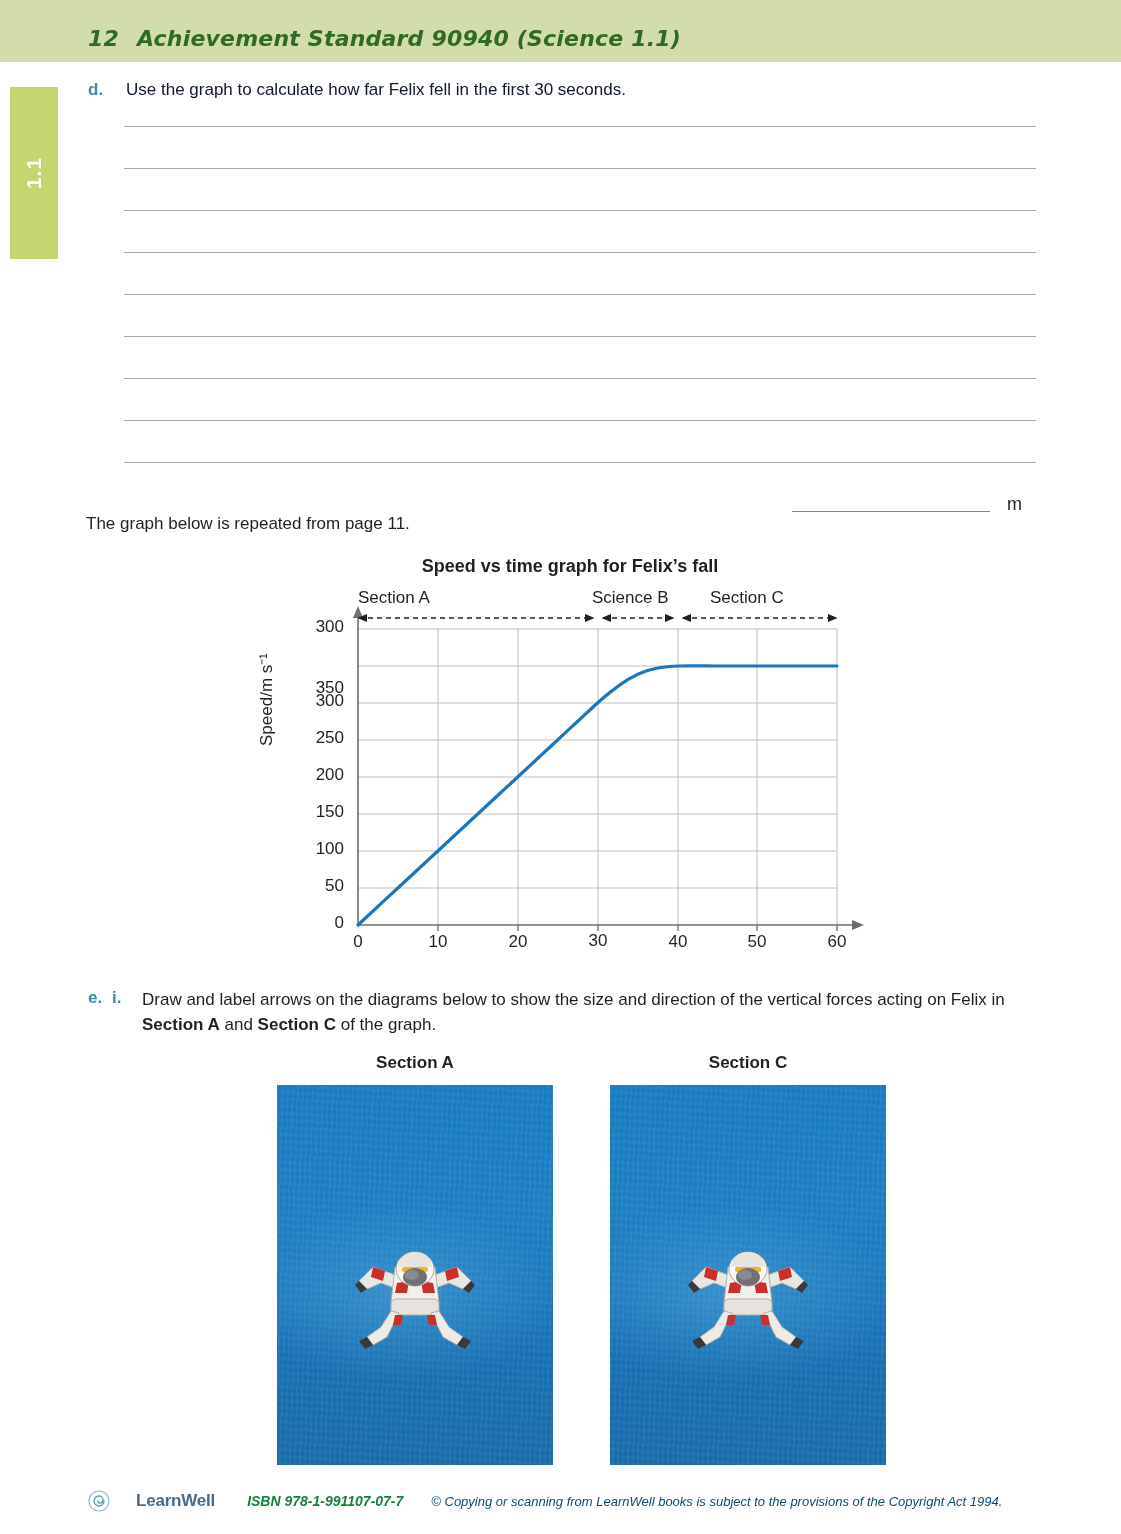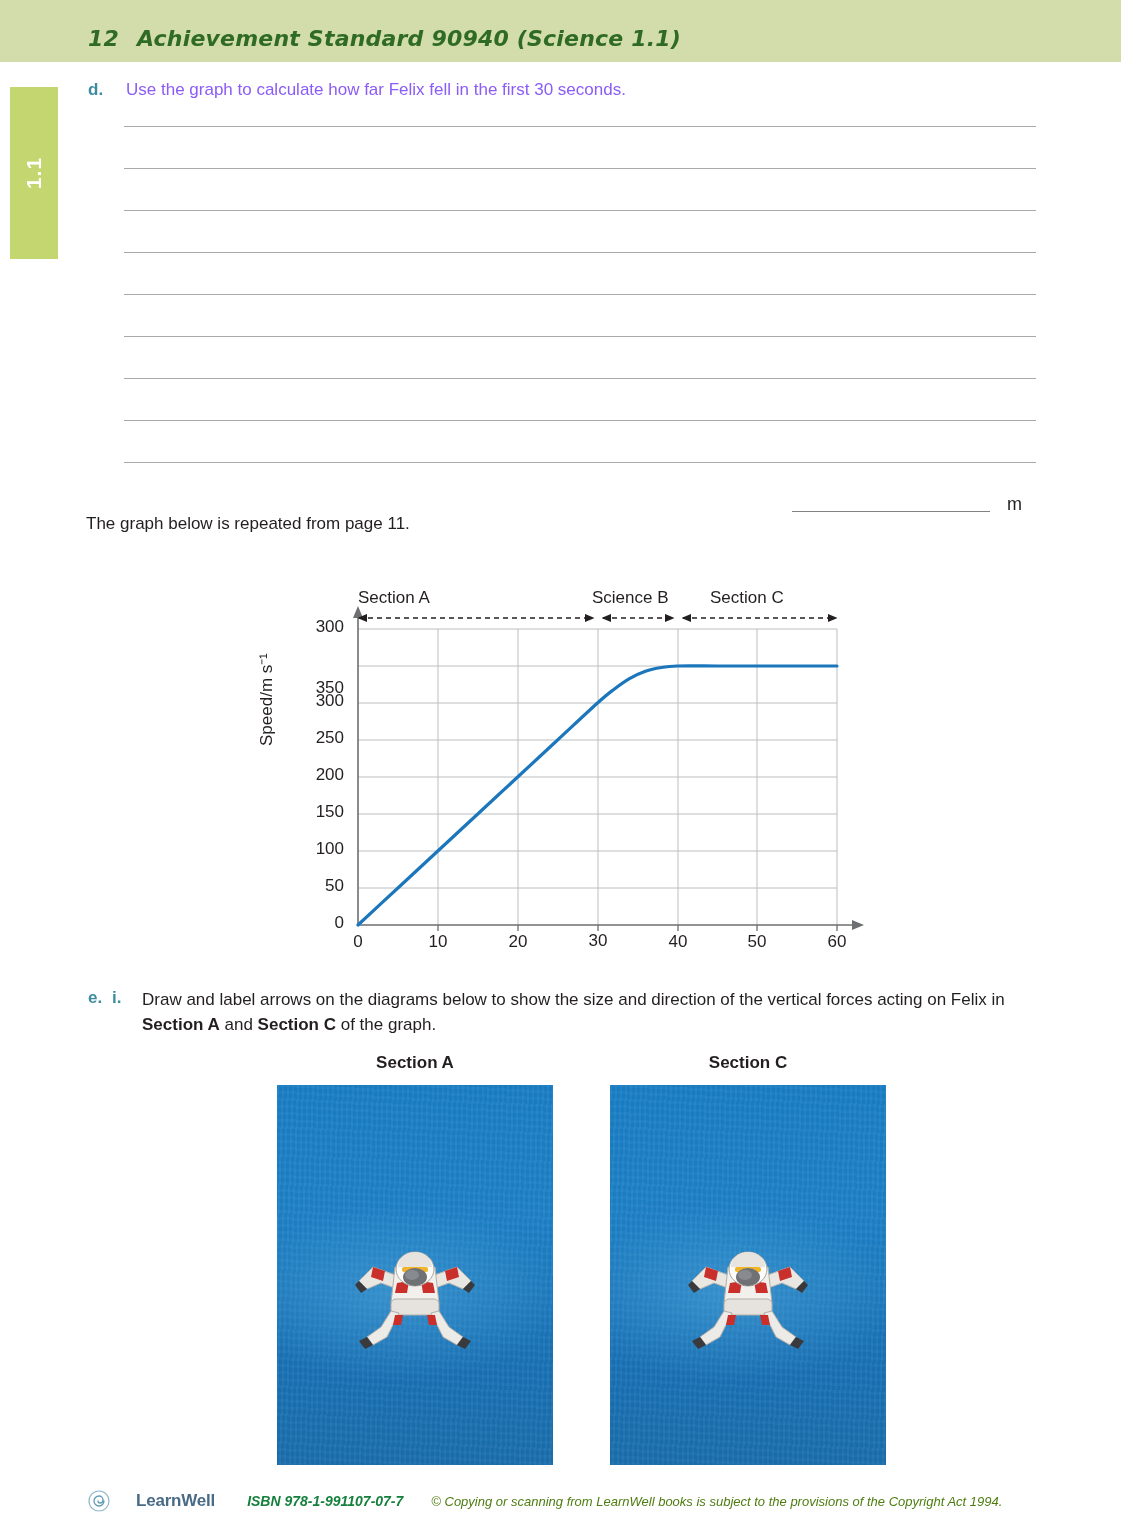--- a/index.html
+++ b/index.html
@@ -67,21 +67,21 @@
     width: 960px;
   }
   .q-letter {
     color: #3d8ca0;
     font-weight: bold;
     font-size: 17px;
     display: inline-block;
   }
   .q-text {
     font-size: 17px;
-    color: #8b5cf6;
+    color: #0f172a;
   }
   #question-d .q-letter { width: 38px; }
 
   
   #answer-lines {
     position: absolute;
     left: 124px;
     top: 126px;
     width: 912px;
   }
@@ -259,21 +259,21 @@
   #footer-isbn {
     font-size: 14px;
     font-style: italic;
     color: #15803d;
     margin-left: 12px;
     font-weight: bold;
   }
   #footer-copyright {
     font-size: 13px;
     font-style: italic;
-    color: #4d7c0f;
+    color: #0c4a6e;
     margin-left: 8px;
   }
 </style>
 </head>
 <body>
 
 <div id="header-band"></div>
 <div id="header-title">
   <span id="header-page-number">12</span><span>Achievement Standard 90940 (Science 1.1)</span>
 </div>
@@ -299,20 +299,21 @@
 </div>
 
 <div id="answer-unit-row">
   <div id="answer-unit-line"></div>
   <div id="answer-unit-label">m</div>
 </div>
 
 <div id="repeat-note">The graph below is repeated from page 11.</div>
 
 <div id="chart">
+  <div id="chart-title">Speed vs time graph for Felix’s fall</div>
 
   <div class="sec-label" style="left:98px;top:32px;">Section A</div>
   <div class="sec-label" style="left:332px;top:32px;">Science B</div>
   <div class="sec-label" style="left:450px;top:32px;">Section C</div>
 
   <svg id="chart-svg" width="620" height="420" viewBox="0 0 620 420">
     <defs>
       <marker id="arrHeadR" markerWidth="7" markerHeight="7" refX="6" refY="3" orient="auto">
         <path d="M0,0 L7,3 L0,6 z" fill="#231f20"></path>
       </marker>

